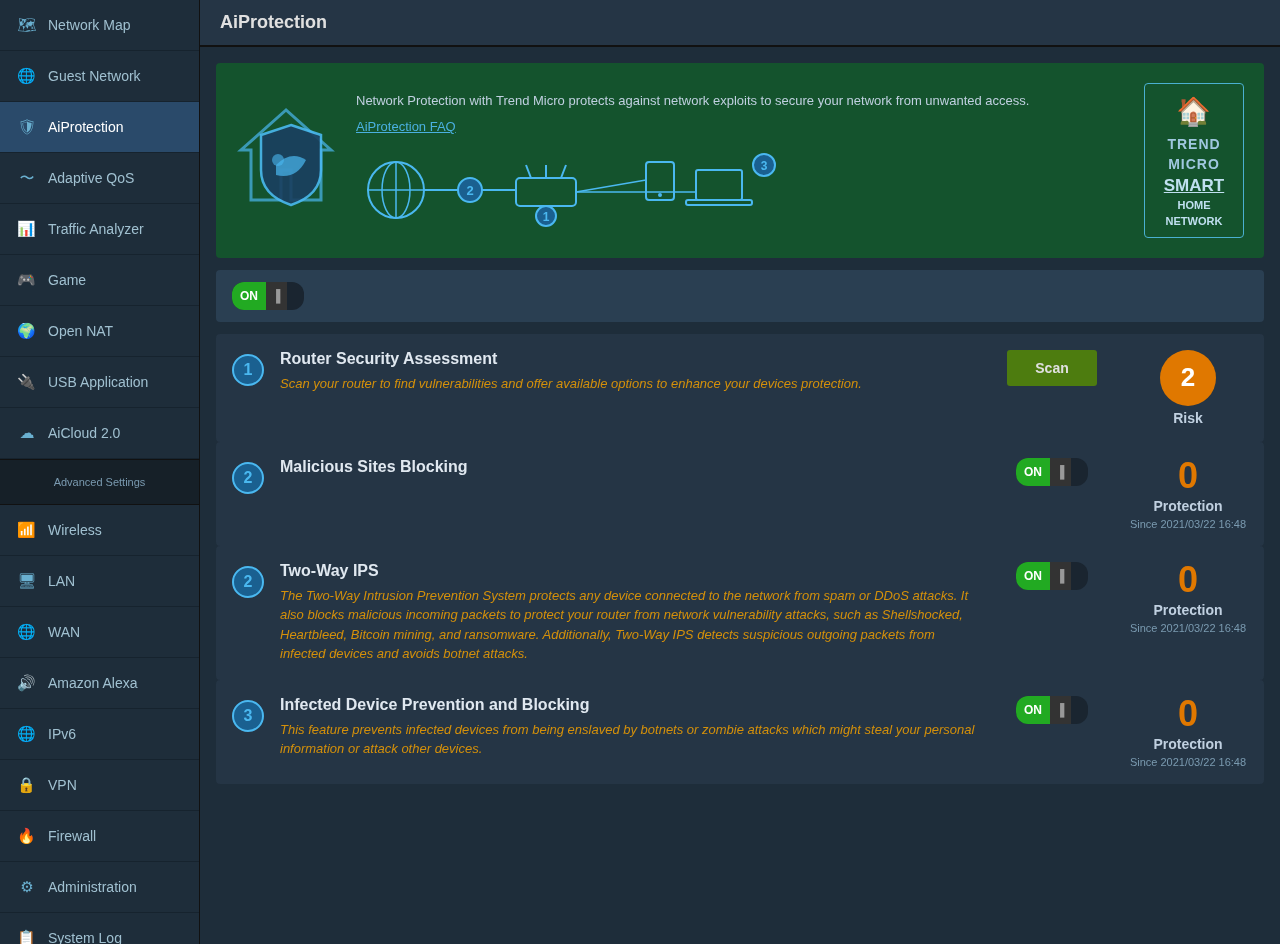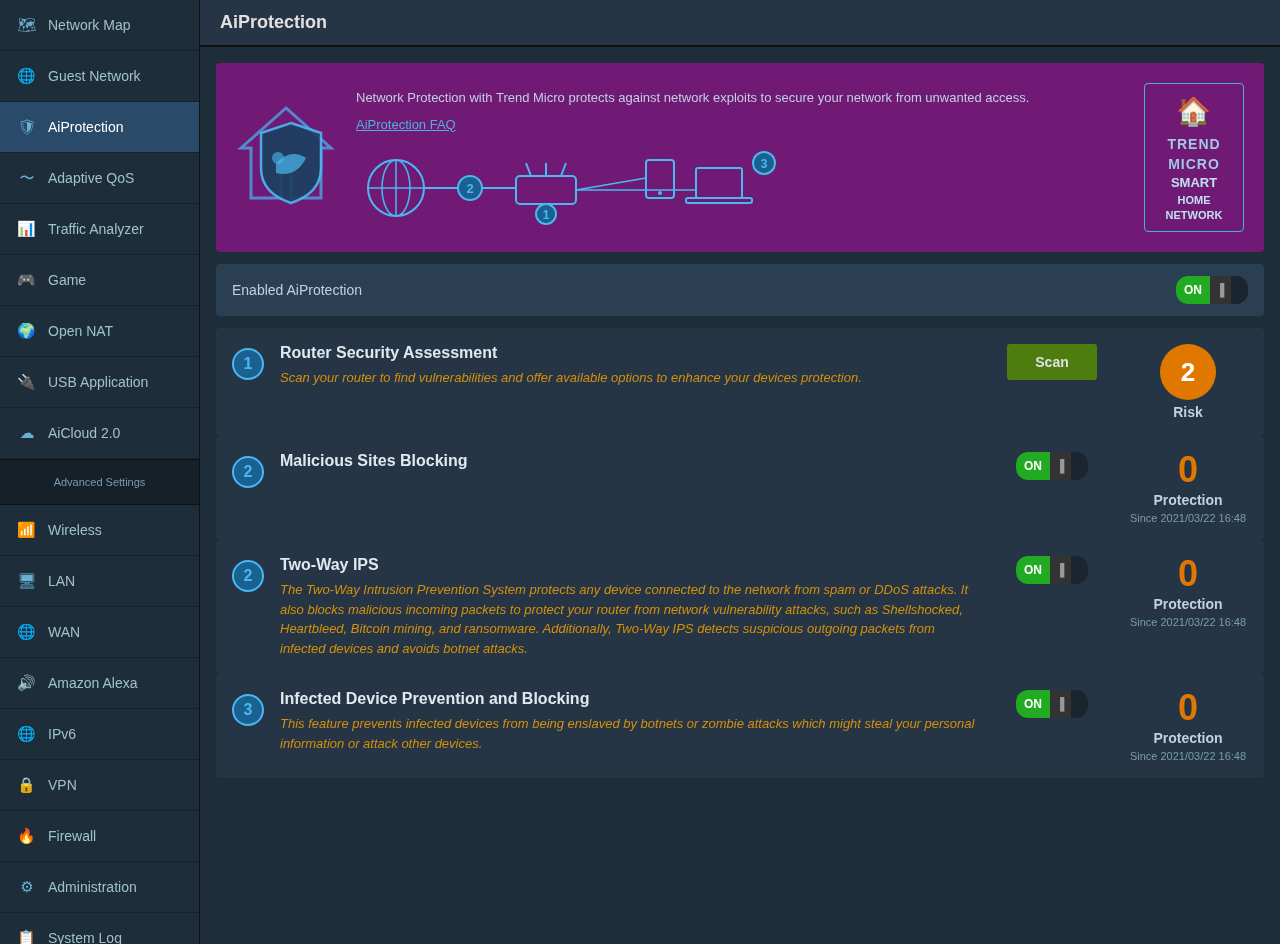--- a/index.html
+++ b/index.html
@@ -77,21 +77,21 @@
 
     #content {
       padding: 16px;
       display: flex;
       flex-direction: column;
       gap: 12px;
     }
 
     
     .hero-banner {
-      background: #701a75;
+      background: #14532d;
       border-radius: 4px;
       padding: 20px;
       display: flex;
       align-items: center;
       gap: 20px;
       min-height: 160px;
     }
 
     .hero-graphic {
       display: flex;
@@ -408,28 +408,27 @@
           <rect x="330" y="50" width="66" height="5" rx="2" fill="none" stroke="#4ab8f0" stroke-width="2"></rect>
 
           <circle cx="408" cy="15" r="11" fill="#1a6090" stroke="#4ab8f0" stroke-width="2"></circle>
           <text x="408" y="20" text-anchor="middle" fill="#4ab8f0" font-size="12" font-weight="bold">3</text>
         </svg>
       </div>
 
       <div class="trend-micro-box">
         <div style="font-size:28px; color:#4ab8f0; margin-bottom:4px;">🏠</div>
         <div style="font-size:14px; font-weight:bold; color:#a0c8e0; letter-spacing:1px;">TREND MICRO</div>
-        <div style="font-size:13px; font-weight:bold; color:#c0e0f0;">SMART</div>
+        <div style="font-size:17px; font-weight:bold; color:#c0e0f0;text-decoration:underline;">SMART</div>
         <div style="font-size:11px; font-weight:bold; color:#c0e0f0;">HOME</div>
         <div style="font-size:11px; font-weight:bold; color:#c0e0f0;">NETWORK</div>
       </div>
     </div>
 
     <div class="toggle-row">
-      <span class="toggle-label">Enabled AiProtection</span>
       <div class="toggle-switch">
         <div class="toggle-on">ON</div>
         <div class="toggle-off">▐</div>
       </div>
     </div>
 
     <div id="feature-cards">
         <div class="feature-card">
           <div class="feature-number-badge">1</div>
           <div class="feature-body">

